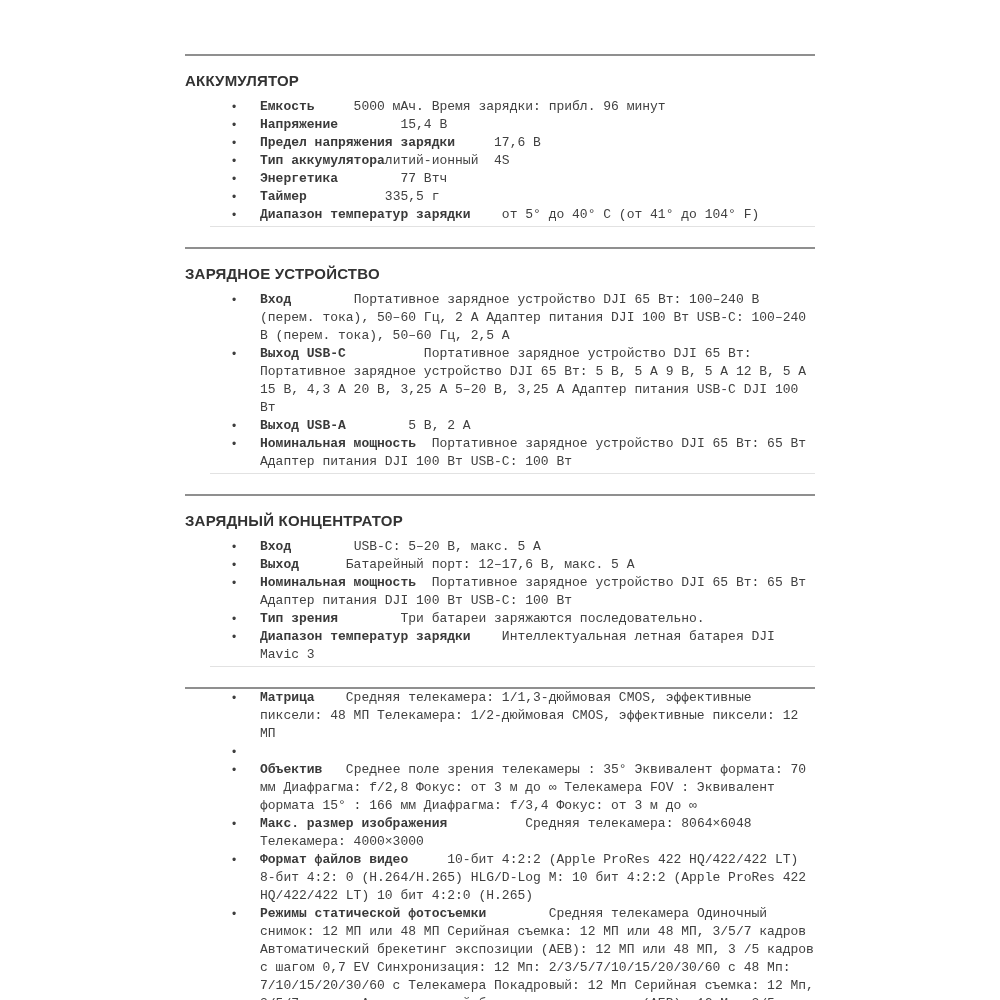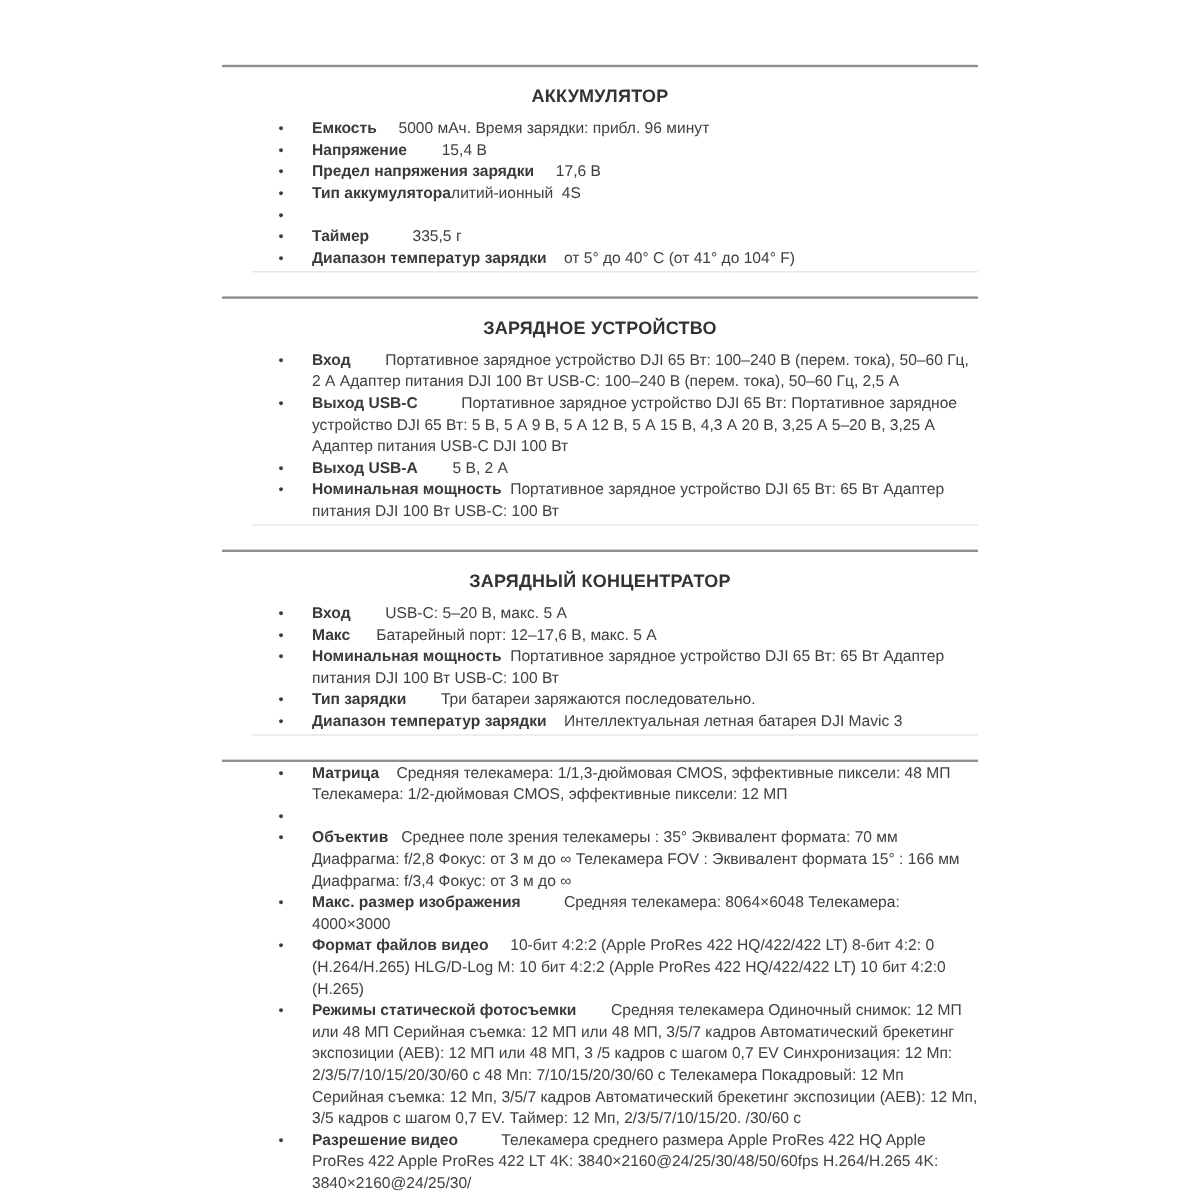--- a/index.html
+++ b/index.html
@@ -28,21 +28,20 @@
   }
   .section {
     padding-top: 0;
   }
   .section-title {
     font-size: 15px;
     font-weight: bold;
     color: #333333;
     margin: 16px 0 9px 0;
     letter-spacing: 0.2px;
-    text-align: center;
   }
   .rows {
     margin: 0;
   }
   .spec-row {
     display: flex;
     align-items: flex-start;
     padding-left: 40px;
     font-size: 13px;
     line-height: 18px;
@@ -50,20 +49,21 @@
   .bullet {
     flex: 0 0 28px;
     text-align: left;
     padding-left: 7px;
     color: #3d3d3d;
     font-size: 12px;
   }
   .row-text {
     flex: 1 1 auto;
     min-width: 0;
+    font-family: Liberation Mono, monospace;
   }
   .spec-label {
     font-weight: bold;
     color: #3a3a3a;
     white-space: pre-wrap;
   }
   .spec-value {
     font-weight: normal;
     color: #404040;
     white-space: pre-wrap;
@@ -97,20 +97,21 @@
         <div class="spec-row">
           <span class="bullet">•</span>
           <span class="row-text"><span class="spec-label">Предел напряжения зарядки</span><span class="spec-value">     17,6 В</span></span>
         </div>
         <div class="spec-row">
           <span class="bullet">•</span>
           <span class="row-text"><span class="spec-label">Тип аккумулятора</span><span class="spec-value">литий-ионный  4S</span></span>
         </div>
         <div class="spec-row">
           <span class="bullet">•</span>
+          <span class="row-text"><span class="spec-label">Энергетика</span><span class="spec-value">        77 Втч</span></span>
         </div>
         <div class="spec-row">
           <span class="bullet">•</span>
           <span class="row-text"><span class="spec-label">Таймер</span><span class="spec-value">          335,5 г</span></span>
         </div>
         <div class="spec-row">
           <span class="bullet">•</span>
           <span class="row-text"><span class="spec-label">Диапазон температур зарядки</span><span class="spec-value">    от 5° до 40° C (от 41° до 104° F)</span></span>
         </div>
       </div>
@@ -144,29 +145,29 @@
     <div class="section-rule"></div>
     <div class="section">
       <div class="section-title">ЗАРЯДНЫЙ КОНЦЕНТРАТОР</div>
       <div class="rows">
         <div class="spec-row">
           <span class="bullet">•</span>
           <span class="row-text"><span class="spec-label">Вход</span><span class="spec-value">        USB-C: 5–20 В, макс. 5 А</span></span>
         </div>
         <div class="spec-row">
           <span class="bullet">•</span>
-          <span class="row-text"><span class="spec-label">Макс</span><span class="spec-value">      Батарейный порт: 12–17,6 В, макс. 5 А</span></span>
+          <span class="row-text"><span class="spec-label">Выход</span><span class="spec-value">      Батарейный порт: 12–17,6 В, макс. 5 А</span></span>
         </div>
         <div class="spec-row">
           <span class="bullet">•</span>
           <span class="row-text"><span class="spec-label">Номинальная мощность</span><span class="spec-value">  Портативное зарядное устройство DJI 65 Вт: 65 Вт Адаптер питания DJI 100 Вт USB-C: 100 Вт</span></span>
         </div>
         <div class="spec-row">
           <span class="bullet">•</span>
-          <span class="row-text"><span class="spec-label">Тип зарядки</span><span class="spec-value">        Три батареи заряжаются последовательно.</span></span>
+          <span class="row-text"><span class="spec-label">Тип зрения</span><span class="spec-value">        Три батареи заряжаются последовательно.</span></span>
         </div>
         <div class="spec-row">
           <span class="bullet">•</span>
           <span class="row-text"><span class="spec-label">Диапазон температур зарядки</span><span class="spec-value">    Интеллектуальная летная батарея DJI Mavic 3</span></span>
         </div>
       </div>
       <div class="end-line"></div>
       <div class="section-gap"></div>
     </div>
     <div class="section-rule"></div>

